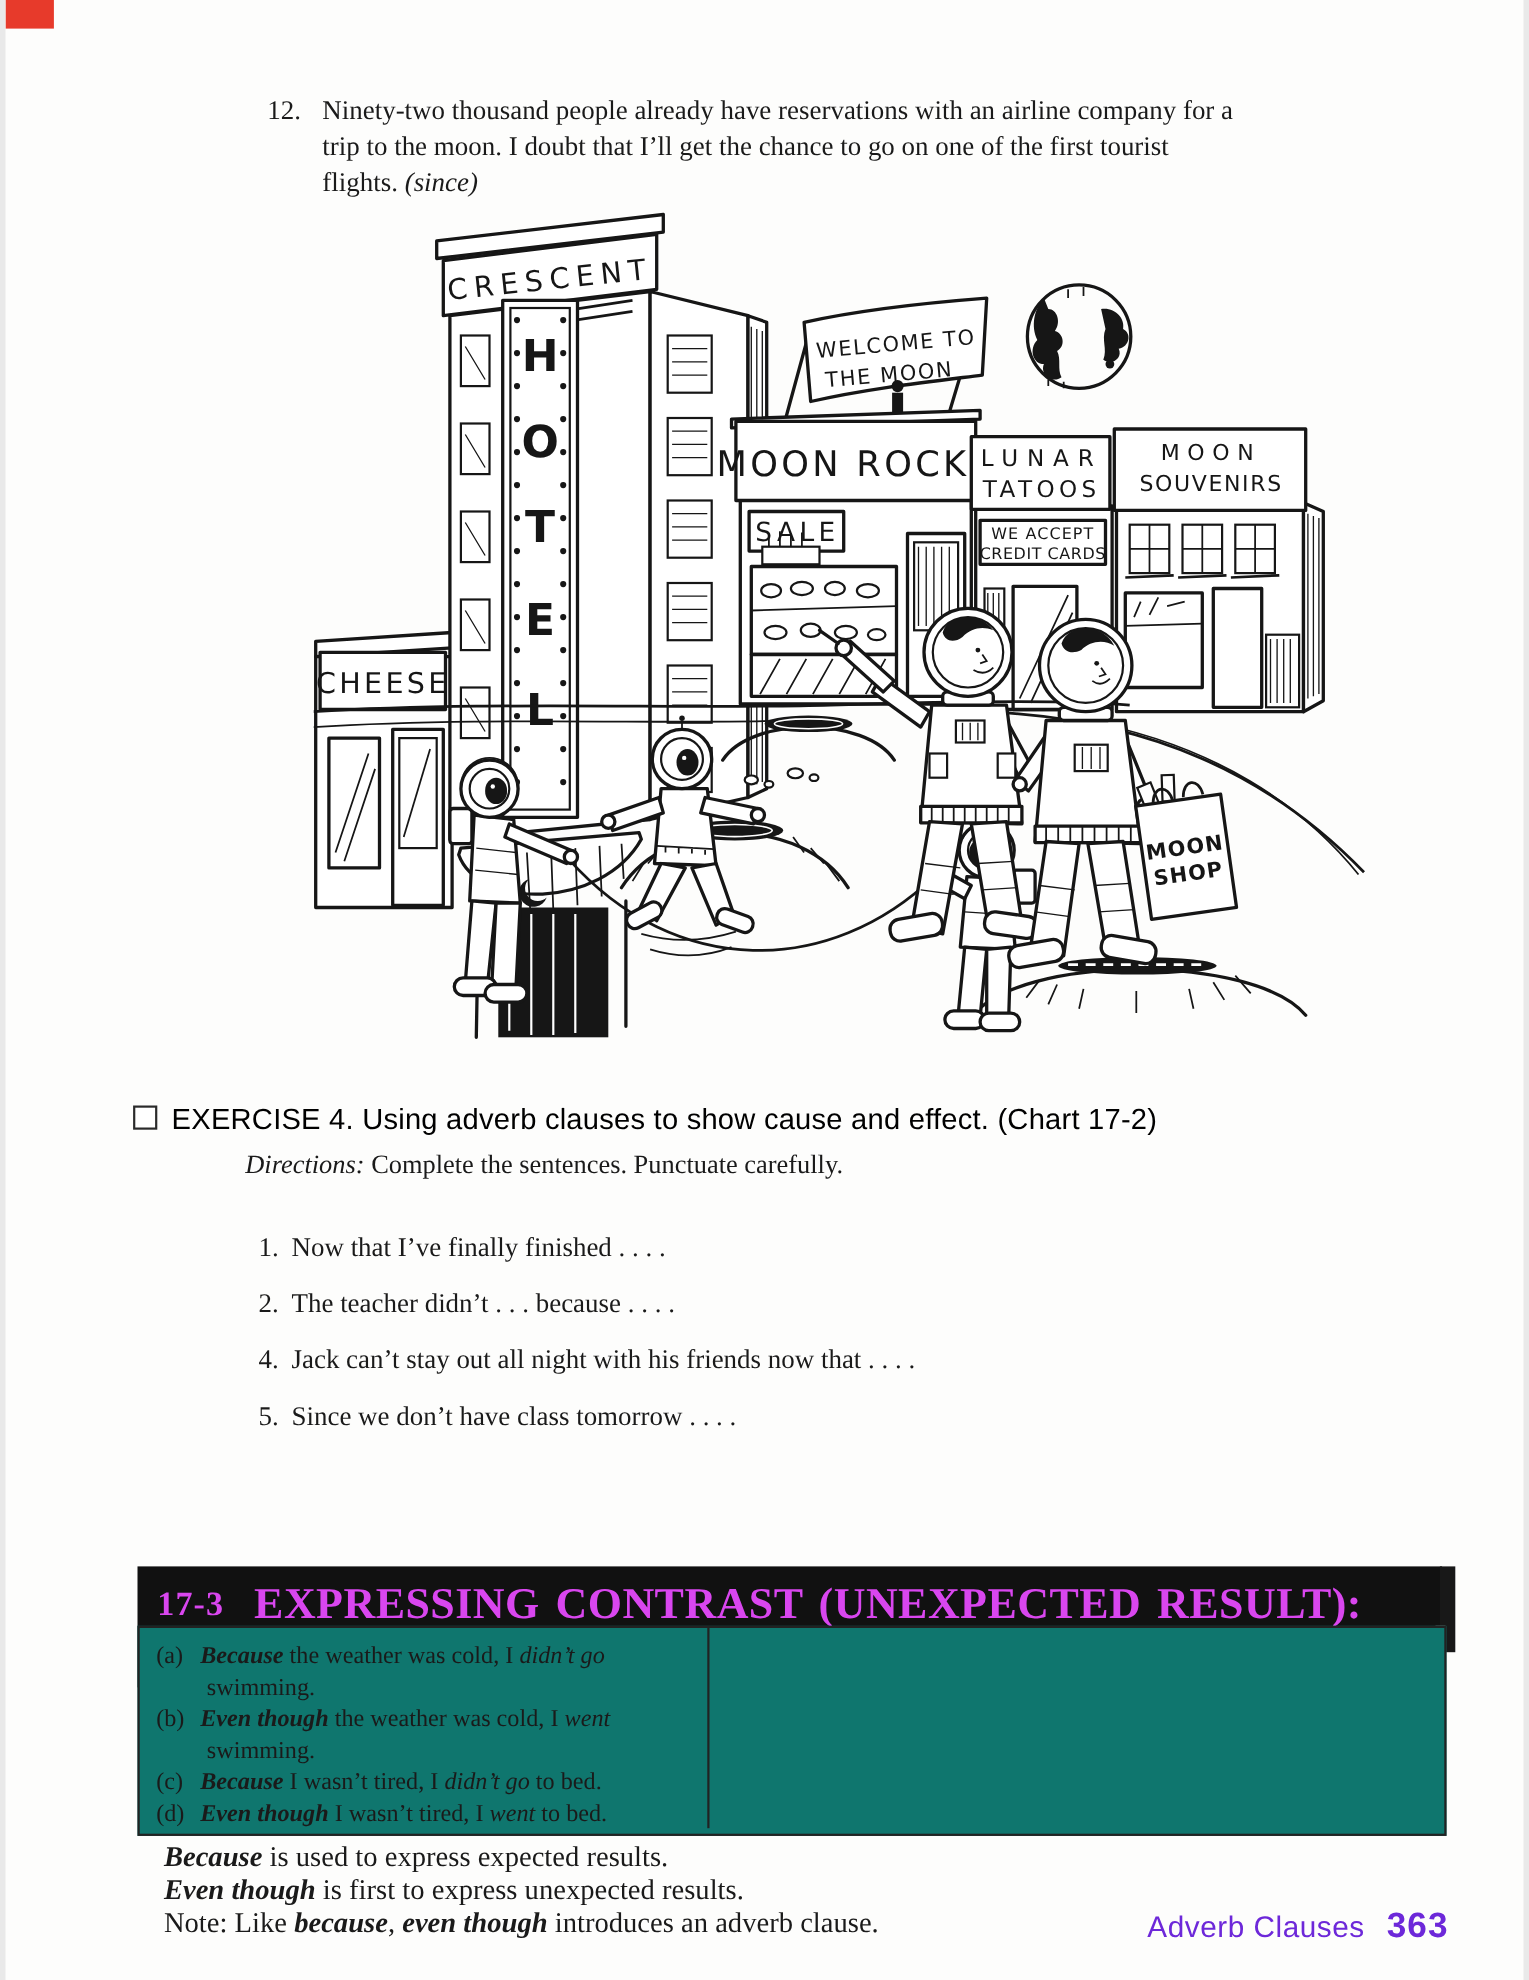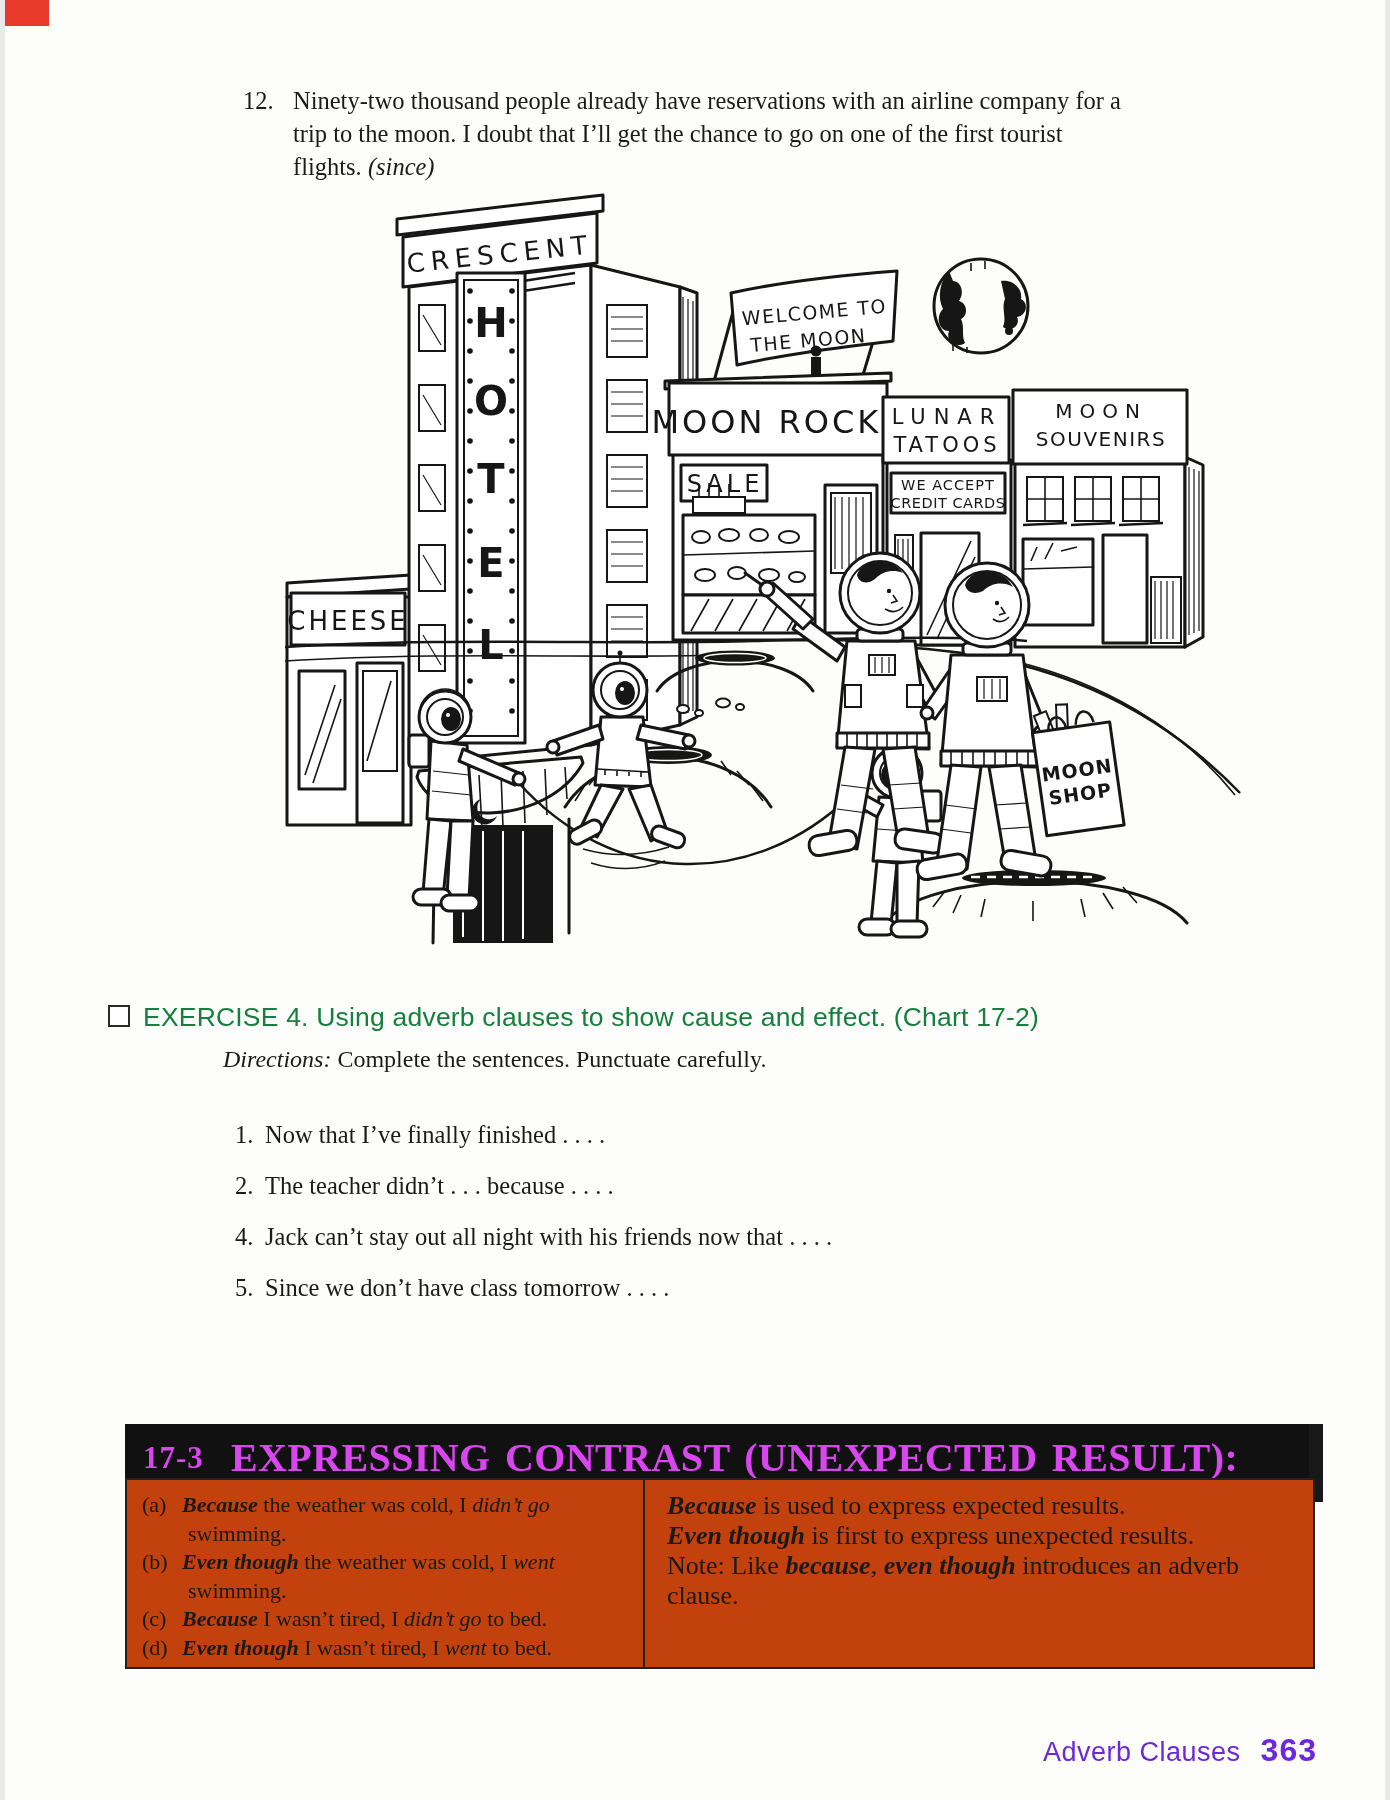--- a/index.html
+++ b/index.html
@@ -21,38 +21,38 @@
   .illus text{font-family:"DejaVu Sans",sans-serif;fill:#161616;stroke:none;}
   .ln{stroke:#161616;stroke-width:3;fill:none;stroke-linecap:round;stroke-linejoin:round;}
   .lw{stroke:#161616;stroke-width:3;fill:#ffffff;stroke-linecap:round;stroke-linejoin:round;}
   .lw2{stroke:#161616;stroke-width:2;fill:#ffffff;}
   .fb{fill:#161616;stroke:none;}
   .t16{stroke:#161616;stroke-width:1.6;fill:none;}
   .t12{stroke:#161616;stroke-width:1.2;fill:none;}
   .t25{stroke:#161616;stroke-width:2.5;fill:none;}
 
   
-  .ex-head{position:absolute;left:103px;top:1002px;font-family:"Liberation Sans",sans-serif;
-           font-size:26.5px;letter-spacing:0.2px;color:#15803d;white-space:nowrap;}
+  .ex-head{position:absolute;left:116px;top:1002px;font-family:"Liberation Sans",sans-serif;
+           font-size:26.5px;letter-spacing:0.2px;color:#000000;white-space:nowrap;}
   .chk{display:inline-block;width:18px;height:18px;border:2.5px solid #2a2a2a;margin-right:13px;vertical-align:-1px;background:#fff;}
   .directions{position:absolute;left:218px;top:1046px;font-size:24px;}
   .ex-items{position:absolute;left:230px;top:1098px;font-size:24.5px;}
   .ex-item{margin-bottom:13px;margin-top:23px;}
   .ex-item .n{display:inline-block;width:30px;}
 
   
   .chart-head{position:absolute;left:120px;top:1424px;width:1186px;height:110px;background:#111;color:#d946ef;}
   .chart-head::after{content:"";position:absolute;right:-12px;top:0;width:14px;height:78px;background:#181818;}
   .chart-num{position:absolute;left:18px;top:16px;font-size:31px;font-weight:bold;letter-spacing:1px;}
   .chart-title{position:absolute;left:106px;top:14px;font-size:40px;font-weight:bold;line-height:40px;
                letter-spacing:0.4px;word-spacing:4px;}
   .smudge{position:absolute;left:1300px;top:1478px;width:9px;height:36px;background:#c8c8c6;}
 
   
-  .chart-table{position:absolute;left:120px;top:1478px;width:1186px;height:187px;border:2.5px solid #222;display:flex;background:#c2410c;}
+  .chart-table{position:absolute;left:120px;top:1478px;width:1186px;height:187px;border:2.5px solid #222;display:flex;background:#0f766e;flex-direction:column;}
   .cell-left{width:518px;border-right:2px solid #222;padding:11px 6px 0 15px;font-size:22px;line-height:28.5px;box-sizing:border-box;}
   .cell-right{flex:1;padding:11px 8px 0 22px;font-size:26px;line-height:30px;box-sizing:border-box;}
   .ex-row{padding-left:46px;text-indent:-46px;}
   .ex-row .lbl{display:inline-block;width:40px;text-indent:0;}
 
   
   .footer{position:absolute;top:1732px;right:68px;font-family:Liberation Sans, sans-serif;
           font-size:27px;color:#6d28d9;letter-spacing:0.5px;white-space:nowrap;}
   .footer .pg{font-weight:bold;font-size:32px;margin-left:20px;letter-spacing:1px;}
 </style>

